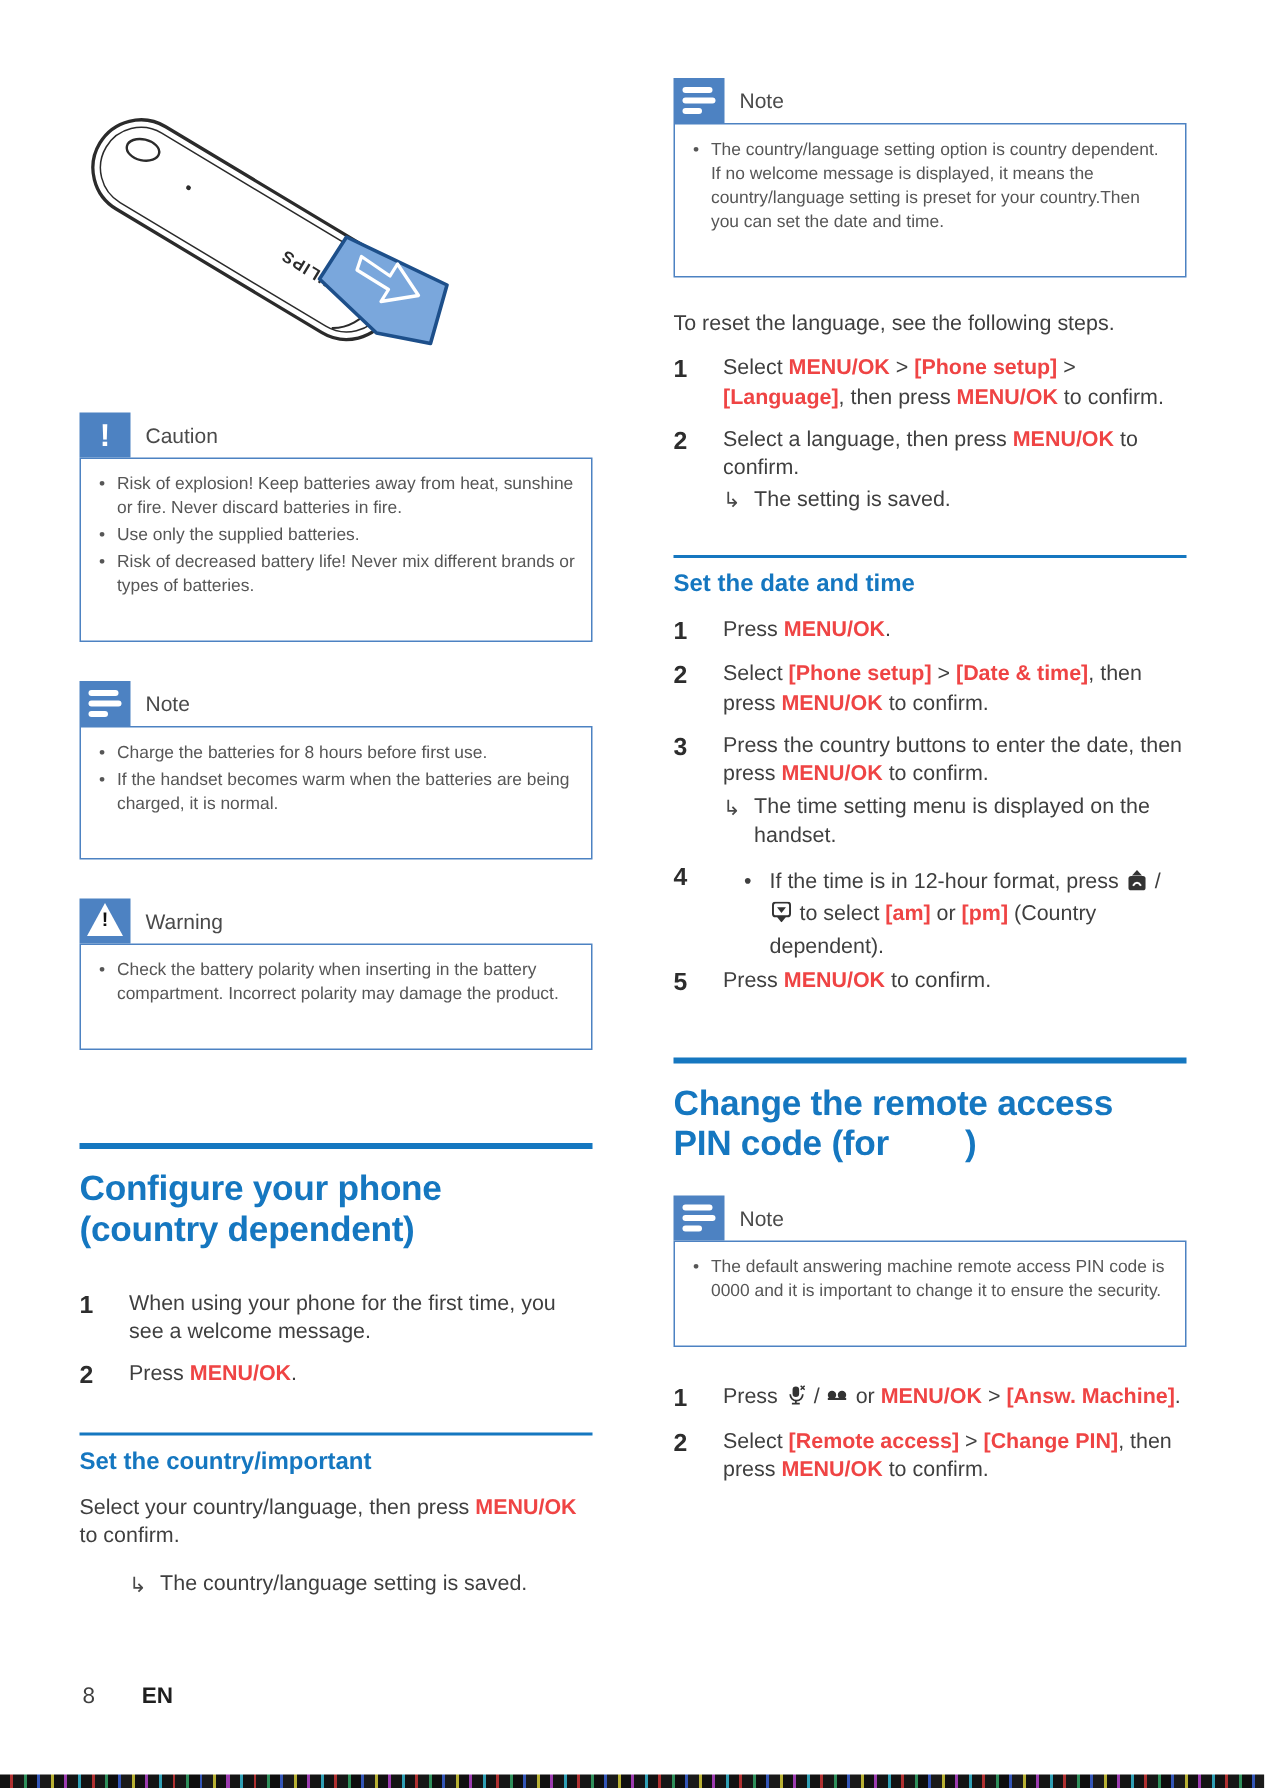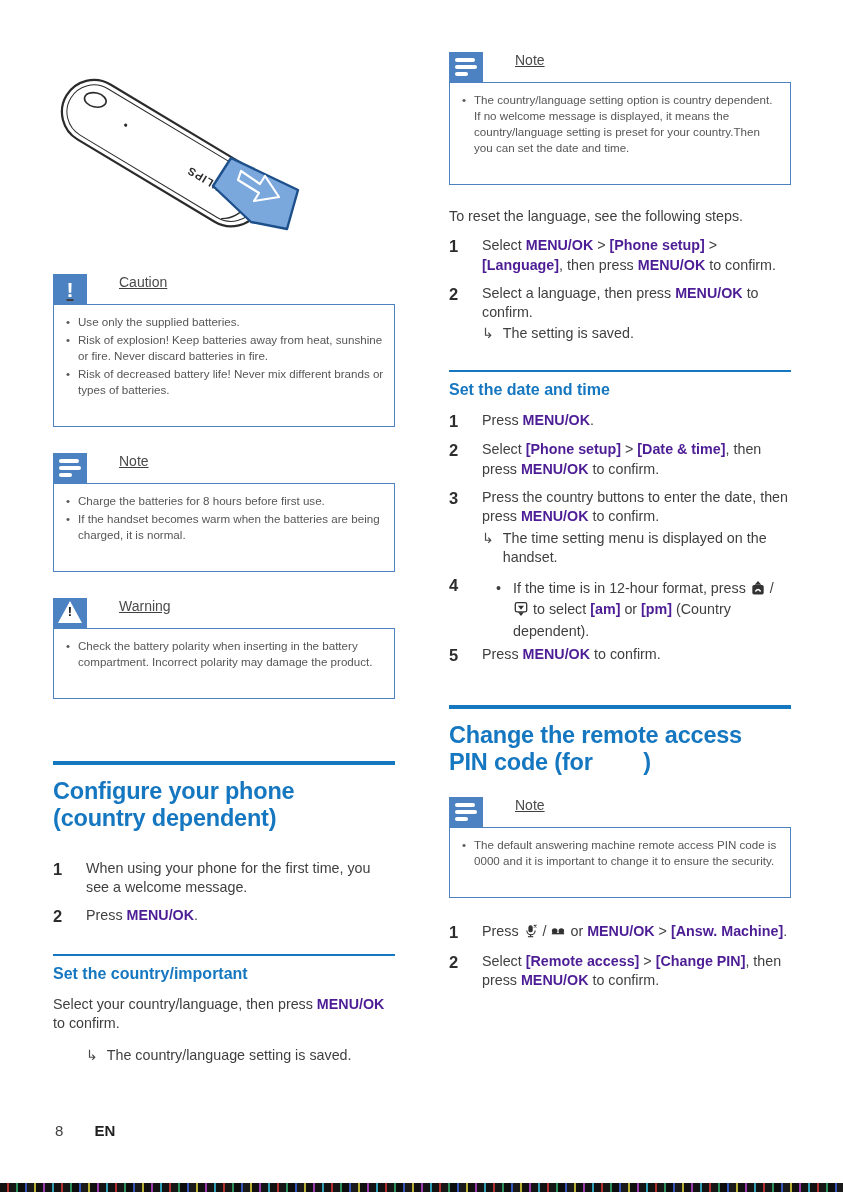--- a/index.html
+++ b/index.html
@@ -6,21 +6,21 @@
   .page{position:relative;width:843px;height:1192px;background:#fff;overflow:hidden;
         font-family:"Liberation Sans",sans-serif;color:#3f3f3f;}
   .cols{display:flex;padding:52px 53px 0 53px;gap:54px;}
   .col{width:342px;flex:0 0 342px;}
 
   
   .phone-fig{margin:2px 0 18px 2px;}
 
   
   .callout{margin-bottom:26px;}
-  .callout-head{display:flex;align-items:flex-start;gap:32px;position:relative;z-index:2;text-decoration:underline;}
+  .callout-head{display:flex;align-items:center;gap:10px;position:relative;z-index:2;}
   .callout-icon{width:34px;height:30px;background:#4d82c2;display:flex;align-items:center;
                 justify-content:center;position:relative;flex:0 0 34px;}
   .callout-label{font-size:14px;color:#4a4a4a;}
   .callout-body{border:1px solid #4d82c2;margin-top:0;padding:9px 10px 26px 8px;}
   .callout-body ul{margin:0;padding:0;list-style:none;}
   .callout-body li{font-size:11.6px;line-height:1.38;color:#565656;padding-left:16px;position:relative;margin-bottom:2px;}
   .callout-body li::before{content:"•";position:absolute;left:4px;top:0;color:#565656;}
   .excl{color:#fff;font-weight:bold;font-size:21px;line-height:1;}
   .note-bars{display:flex;flex-direction:column;gap:3px;align-items:flex-start;padding-left:0;}
   .note-bars i{display:block;height:4px;border-radius:3px;background:#fff;}
@@ -36,21 +36,21 @@
   .thick-rule{height:4px;background:#1577c0;margin:0 0 13px 0;}
   .h1{color:#1577c0;font-size:23.5px;font-weight:bold;line-height:1.17;letter-spacing:-0.2px;margin:0 0 26px 0;}
   .thin-rule{height:2px;background:#1577c0;margin:0 0 9px 0;}
   .h2{color:#1577c0;font-size:16px;font-weight:bold;margin:0 0 12px 0;}
 
   
   .para{font-size:14.3px;line-height:1.35;margin:0 0 12px 0;}
   .step{display:flex;margin-bottom:9px;}
   .step-num{width:33px;flex:0 0 33px;font-weight:bold;font-size:16.5px;color:#2d2d2d;line-height:1.25;}
   .step-text{font-size:14.3px;line-height:1.35;flex:1;}
-  .b{font-weight:bold;color:#4c1d95;}
+  .b{font-weight:bold;color:#ef4444;}
   .result{display:flex;margin:2px 0 8px 33px;gap:9px;}
   .result-arrow{color:#4a4a4a;font-size:14px;line-height:1.3;flex:0 0 auto;}
   .result-text{font-size:14.3px;line-height:1.35;}
   .sub-bullet{display:flex;gap:12px;margin:4px 0 2px 14px;}
   .sub-bullet .dot{flex:0 0 auto;}
   .inline-icon{display:inline-block;vertical-align:-2px;margin:0 1px;}
   .gap-lg{height:36px;}
   .gap-md{height:18px;}
 
   
@@ -119,22 +119,22 @@
       
       <div class="callout">
         <div class="callout-head">
           <span class="callout-icon">
             <span class="excl">!</span>
           </span>
           <span class="callout-label">Caution</span>
         </div>
         <div class="callout-body">
           <ul>
+            <li>Risk of explosion! Keep batteries away from heat, sunshine or fire. Never discard batteries in fire.</li>
             <li>Use only the supplied batteries.</li>
-            <li>Risk of explosion! Keep batteries away from heat, sunshine or fire. Never discard batteries in fire.</li>
             <li>Risk of decreased battery life! Never mix different brands or types of batteries.</li>
           </ul>
         </div>
       </div>
 
       
       <div class="callout">
         <div class="callout-head">
           <span class="callout-icon">
             <span class="note-bars">

